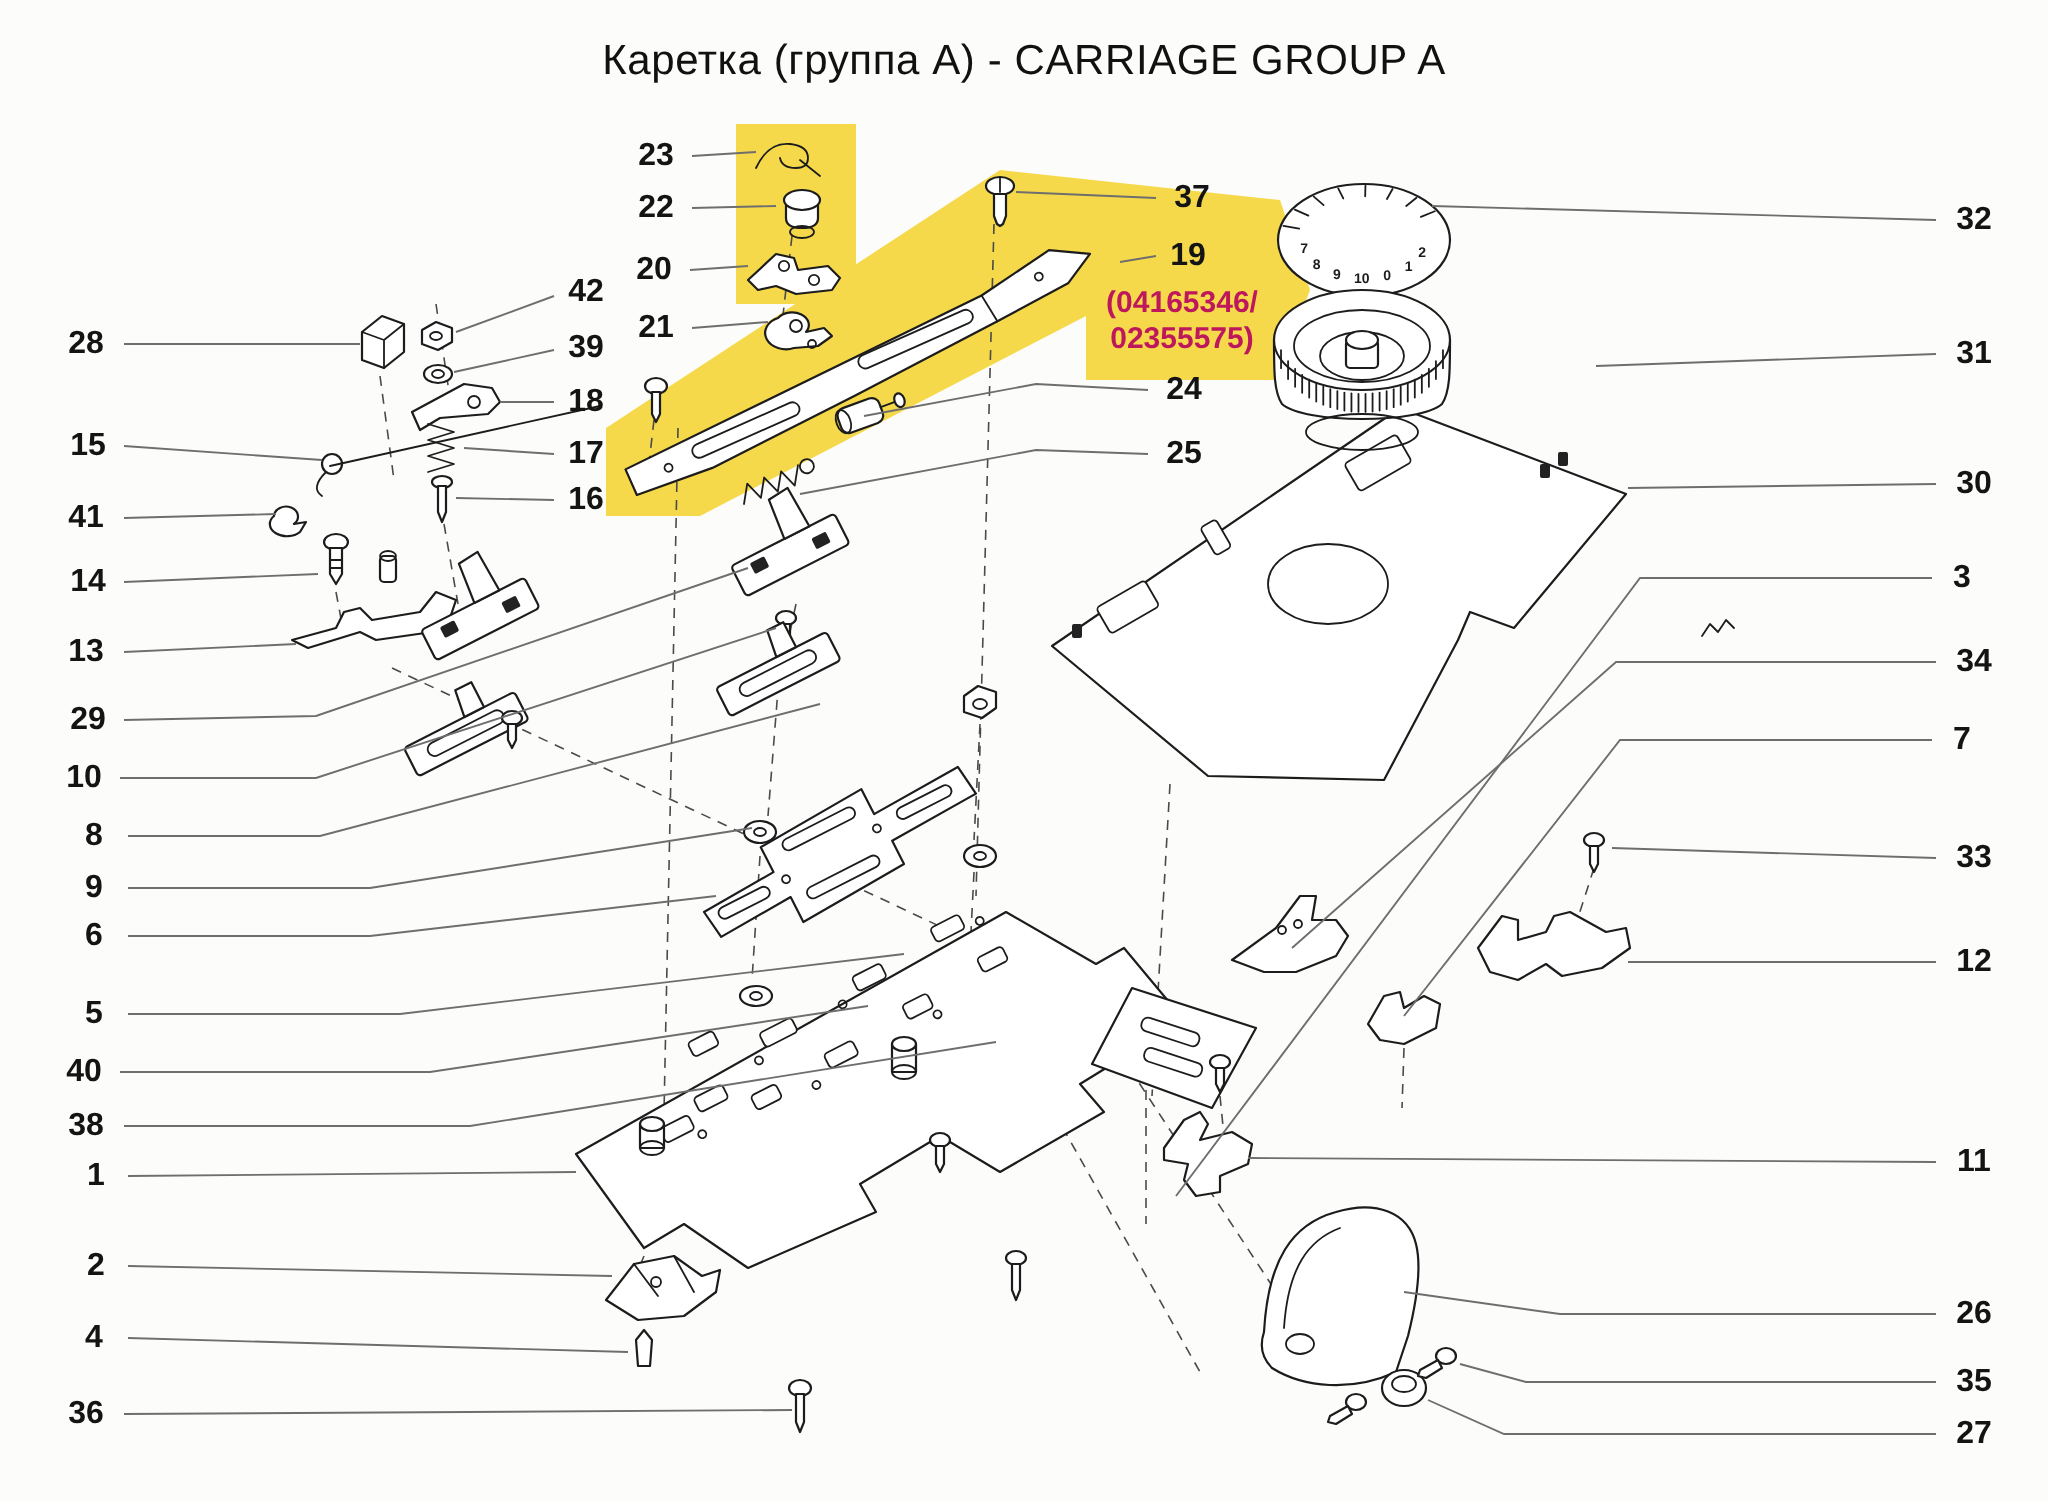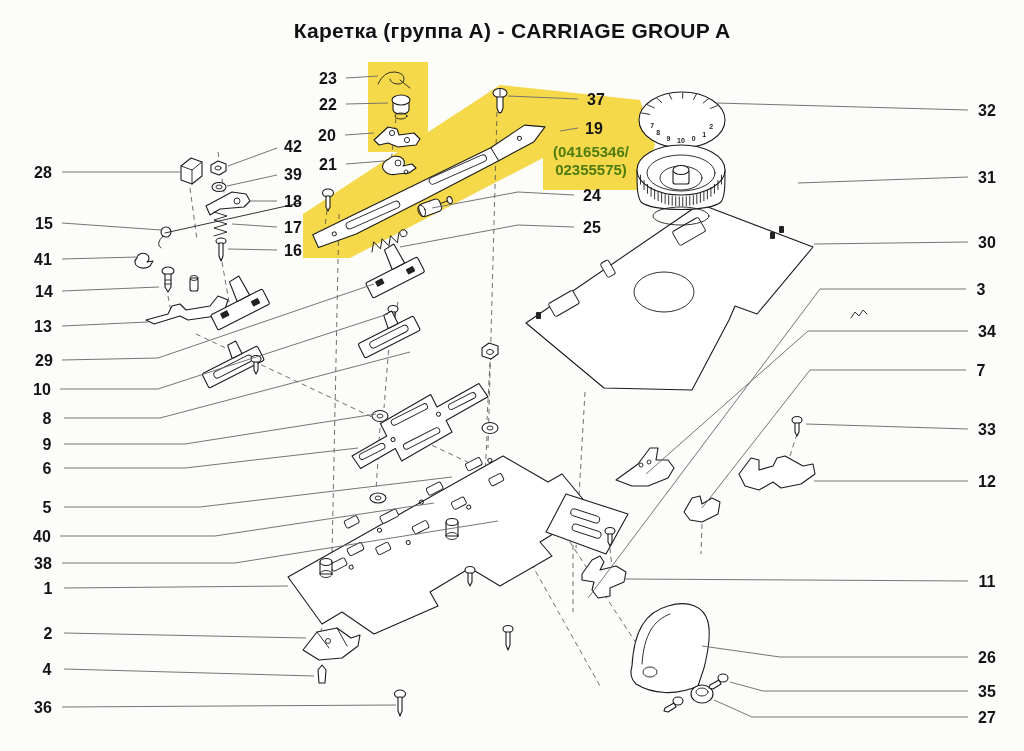--- a/index.html
+++ b/index.html
@@ -3,26 +3,26 @@
 <meta charset="utf-8">
 <style>
   html,body{margin:0;padding:0;background:#e8e8e8;}
   .stage{
     position:relative;width:1024px;height:751px;margin:0 auto;
     background:#fcfcfa;overflow:hidden;
     font-family:"Liberation Sans","DejaVu Sans",sans-serif;
   }
   .title{
     position:absolute;top:19px;left:50%;transform:translateX(-50%);
-    font-size:21px;font-weight:bold;color:#111;white-space:nowrap;
+    font-size:21px;font-weight:normal;color:#111;white-space:nowrap;
     letter-spacing:.3px;
   }
   .partnote{
     position:absolute;left:591px;top:143px;transform:translateX(-50%);
-    text-align:center;font-size:15px;font-weight:bold;color:#4d7c0f;
+    text-align:center;font-size:15px;font-weight:bold;color:#be185d;
     line-height:18px;white-space:nowrap;
   }
   svg{position:absolute;left:0;top:0;}
   svg .part{fill:#ffffff;stroke:#1c1c1c;stroke-width:1.1;stroke-linejoin:round;stroke-linecap:round;}
   svg .thin{fill:none;stroke:#1c1c1c;stroke-width:0.9;stroke-linejoin:round;stroke-linecap:round;}
   svg .slot{fill:#fff;stroke:#1c1c1c;stroke-width:0.9;}
   svg .mark{fill:#222;stroke:none;}
   svg .leader{fill:none;stroke:#6e6e6e;stroke-width:0.95;}
   svg .dash{fill:none;stroke:#4a4a4a;stroke-width:0.8;stroke-dasharray:5 4;}
   svg text.callout{font-family:"Liberation Sans","DejaVu Sans",sans-serif;

